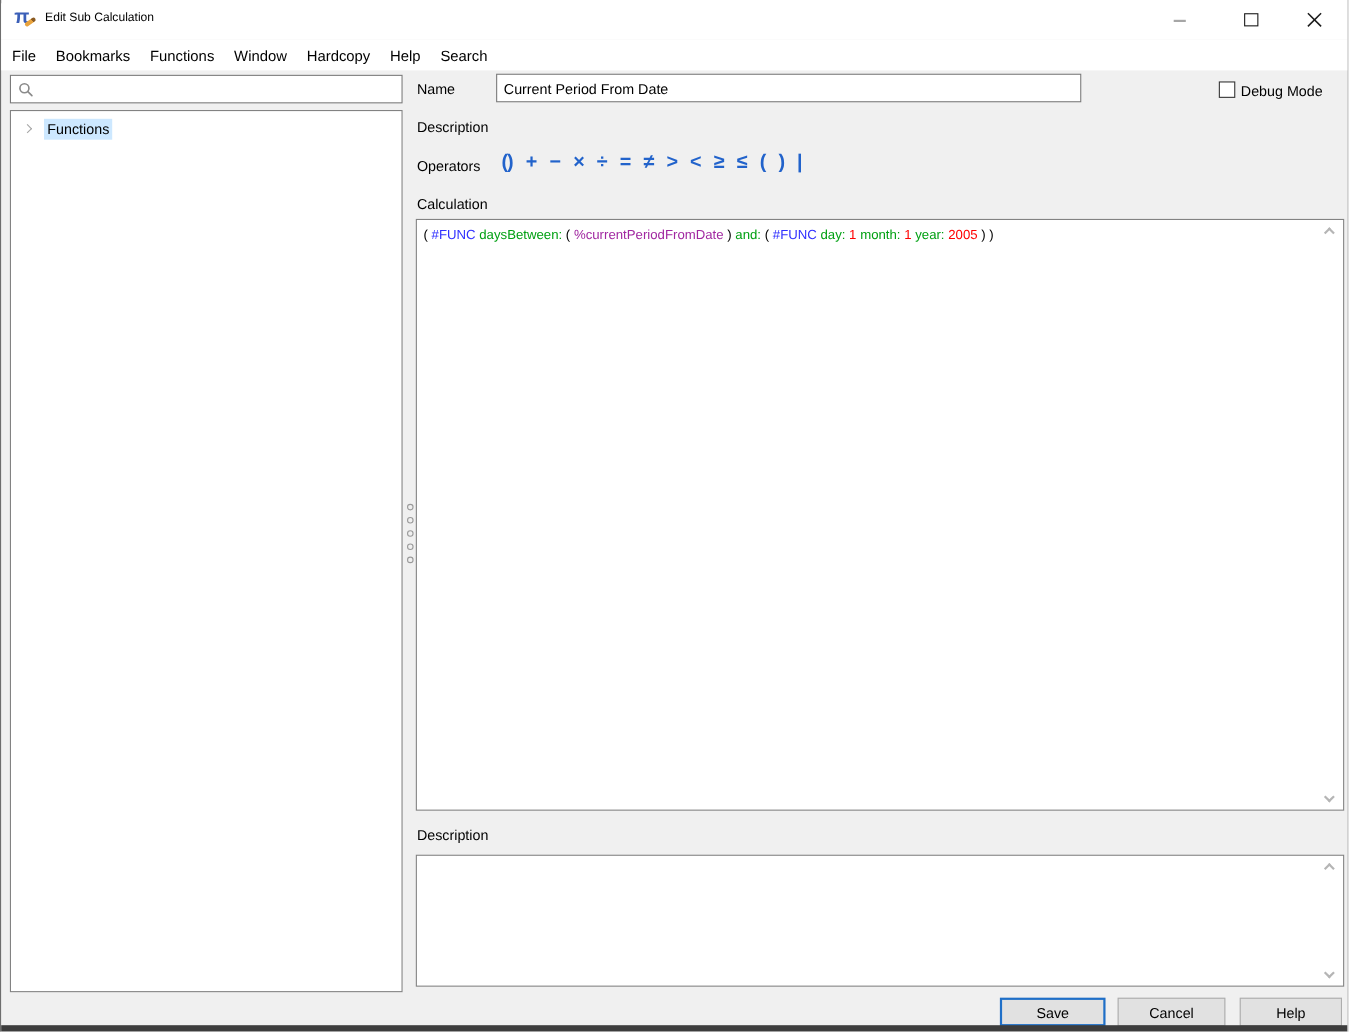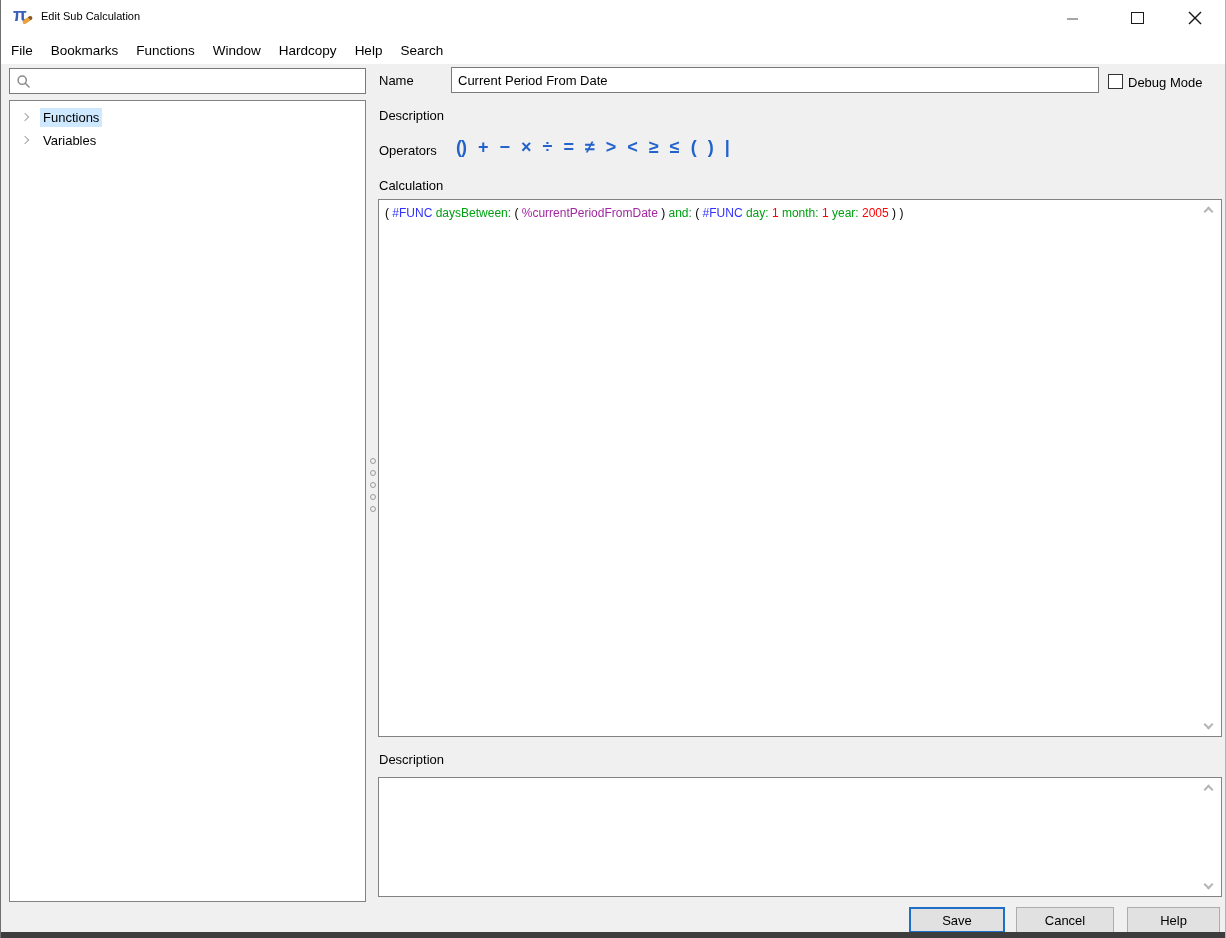--- a/index.html
+++ b/index.html
@@ -103,36 +103,32 @@
       <circle cx="6.2" cy="6.2" r="4.1" fill="none" stroke="#8a8a8a" stroke-width="1.5"></circle>
       <line x1="9.3" y1="9.3" x2="13" y2="13" stroke="#8a8a8a" stroke-width="1.5" stroke-linecap="round"></line>
     </svg>
   </div>
 
   <div class="tree" id="tree">
       <div class="tree-row">
         <span class="tree-chev"></span>
         <span class="tree-label selected">Functions</span>
       </div>
-      <div class="tree-row">
-        <span class="tree-chev"></span>
-        <span class="tree-label">Variables</span>
-      </div>
     </div>
 
   <div class="grip">
     <i></i>
       <i></i>
       <i></i>
       <i></i>
       <i></i>
   </div>
 
   <span class="flabel" style="left:378px;top:73px;">Name</span>
-  <input class="tinput" style="left: 450px; top: 67px; width: 648px;" value="Current Period From Date">
+  <input class="tinput" style="left: 450px; top: 67px; width: 532px;" value="Current Period From Date">
   <span class="checkbox"></span>
   <span class="cb-label">Debug Mode</span>
 
   <span class="flabel" style="left:378px;top:108px;">Description</span>
 
   <span class="flabel" style="left:378px;top:143px;">Operators</span>
   <div class="operators" id="operators">
       <span style="color: rgb(34, 99, 203);">()</span>
       <span style="color: rgb(34, 99, 203);">+</span>
       <span style="color: rgb(34, 99, 203);">−</span>

